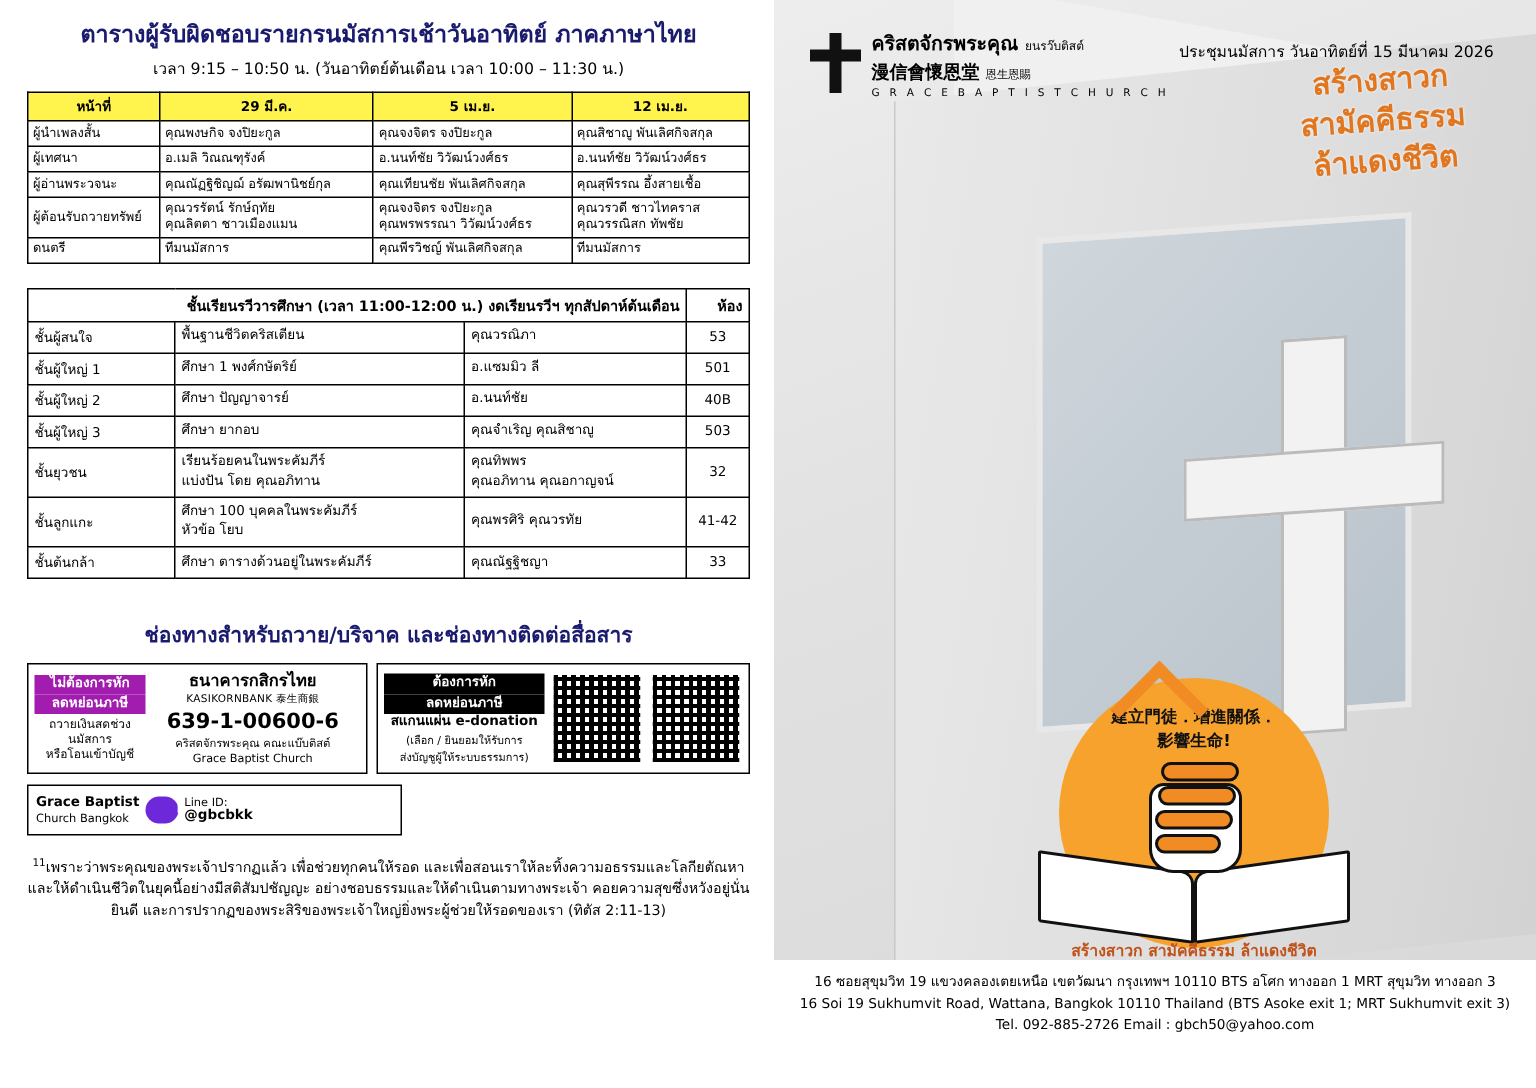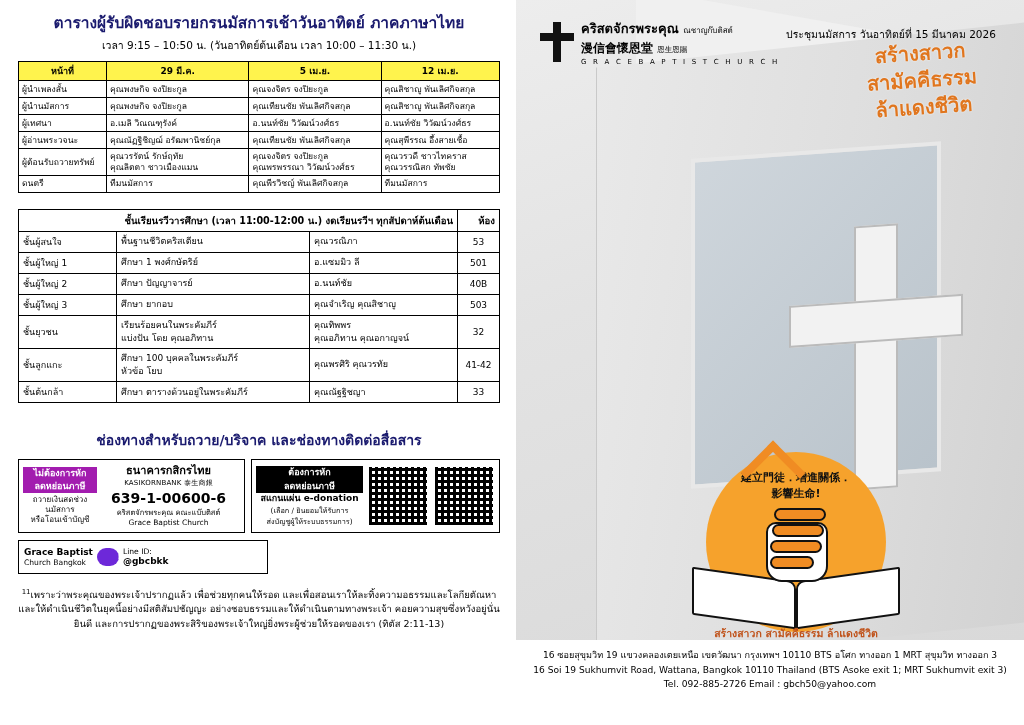--- a/index.html
+++ b/index.html
@@ -153,34 +153,20 @@
             </td>
             <td class=" cellpair">
               <div>คุณจงจิตร จงปิยะกูล</div>
             </td>
             <td class=" cellpair">
               <div>คุณสิชาญู พันเลิศกิจสกุล</div>
             </td>
           </tr>
           <tr>
             <td class="col1 cellpair">
-              <div>ผู้นำนมัสการ</div>
-            </td>
-            <td class=" cellpair">
-              <div>คุณพงษกิจ จงปิยะกูล</div>
-            </td>
-            <td class=" cellpair">
-              <div>คุณเทียนชัย พันเลิศกิจสกุล</div>
-            </td>
-            <td class=" cellpair">
-              <div>คุณสิชาญู พันเลิศกิจสกุล</div>
-            </td>
-          </tr>
-          <tr>
-            <td class="col1 cellpair">
               <div>ผู้เทศนา</div>
             </td>
             <td class=" cellpair">
               <div>อ.เมลิ วิณณฑุรังค์</div>
             </td>
             <td class=" cellpair">
               <div>อ.นนท์ชัย วิวัฒน์วงศ์ธร</div>
             </td>
             <td class=" cellpair">
               <div>อ.นนท์ชัย วิวัฒน์วงศ์ธร</div>
@@ -401,21 +387,21 @@
     <div class="photo">
       <div class="roofline"></div>
       <div class="bldg"></div>
       <div class="win bigwin"></div>
       <div class="cross-big"></div>
     </div>
 
     <div class="logo-wrap">
       <div class="cross-ic"></div>
       <div class="logo-tx">
-        <div class="l1"><span>คริสตจักรพระคุณ</span> <span class="sm">ณชาญก๊บติสต์</span></div>
+        <div class="l1"><span>คริสตจักรพระคุณ</span> <span class="sm">ยนรว๊บติสต์</span></div>
         <div class="l2"><span>漫信會懷恩堂</span> <span class="sm">恩生恩賜</span></div>
         <div class="l3">G R A C E   B A P T I S T   C H U R C H</div>
       </div>
     </div>
 
     <div class="meet">ประชุมนมัสการ วันอาทิตย์ที่ 15 มีนาคม 2026</div>
 
     <div class="slogan">สร้างสาวก<br>สามัคคีธรรม<br>ล้าแดงชีวิต</div>
 
     <div class="seal">

